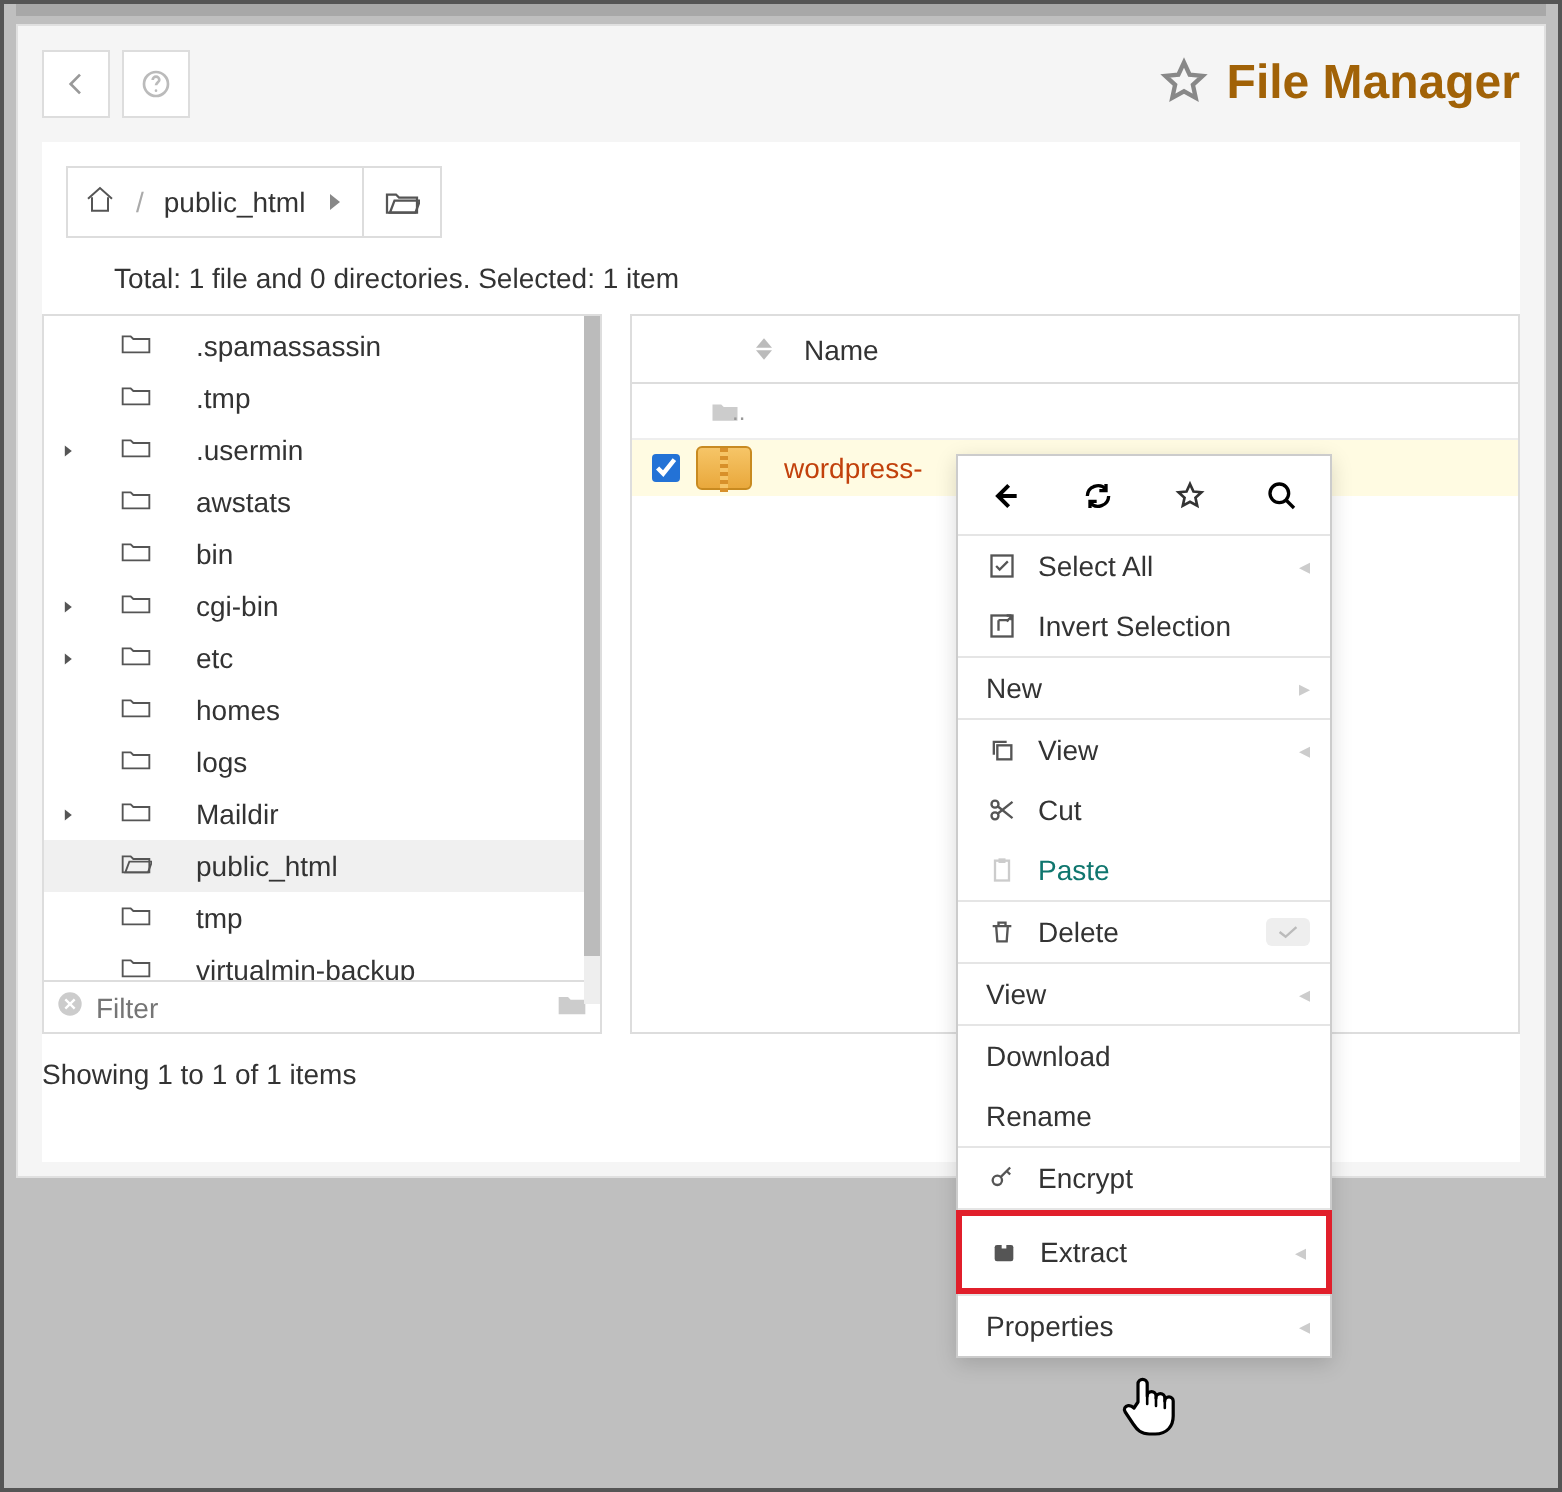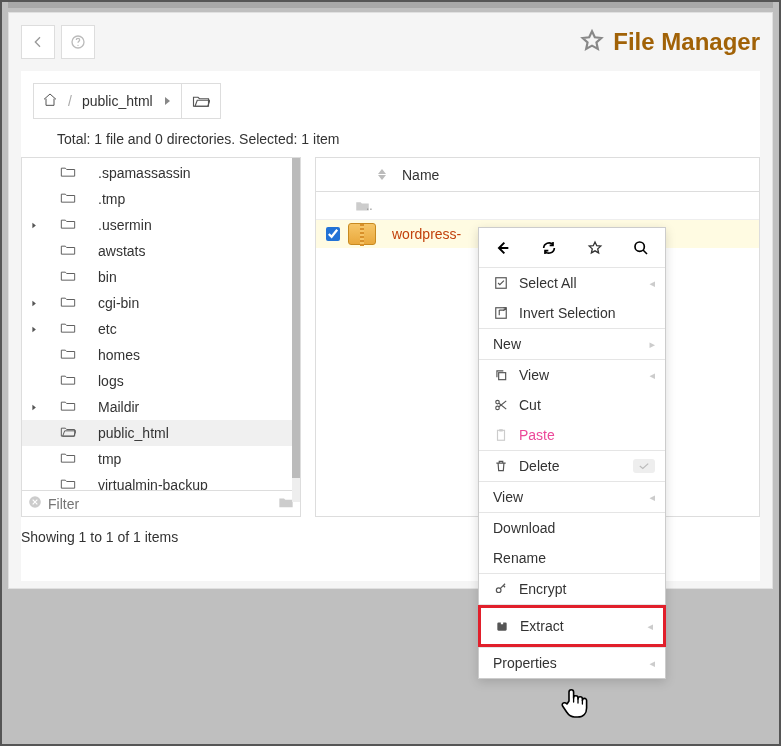--- a/index.html
+++ b/index.html
@@ -73,21 +73,21 @@
   .ctx-head { display: flex; justify-content: space-between; align-items: center; height: 40px; padding: 0 14px; border-bottom: 1px solid #e5e5e5; }
   .ctx-head-icn { width: 20px; display: flex; justify-content: center; }
   .ctx-head-icn svg { width: 16px; height: 16px; }
   .ctx-sep { height: 1px; background: #e5e5e5; }
   .ctx-item { display: flex; align-items: center; height: 30px; padding: 0 14px; gap: 10px; cursor: pointer; position: relative; }
   .ctx-icn { width: 16px; display: flex; justify-content: center; color: #555; }
   .ctx-icn svg { width: 14px; height: 14px; }
   .ctx-label { color: #333; }
   .ctx-sub { position: absolute; right: 10px; color: #ccc; font-size: 11px; }
   .ctx-item.noicn { }
-  .ctx-item.disabled .ctx-label { color: #ec4899; }
+  .ctx-item.disabled .ctx-label { color: #0f766e; }
   .ctx-item.disabled .ctx-icn { color: #ccc; }
   .del-badge { position: absolute; right: 10px; width: 22px; height: 14px; background: #eee; border-radius: 3px; display: flex; align-items: center; justify-content: center; }
   .del-badge svg { width: 12px; height: 8px; stroke: #bbb; fill: none; stroke-width: 2; }
   .ctx-highlight { border: 3px solid #e11f2b; margin: 0 -1px; padding: 0 13px; height: 42px; }
 
   
   .cursor { position: absolute; left: 560px; top: 684px; width: 30px; height: 34px; z-index: 60; }
   .cursor svg { width: 30px; height: 34px; }
 
   .ctx-star svg { fill: none; stroke: #333; stroke-width: 2; }

